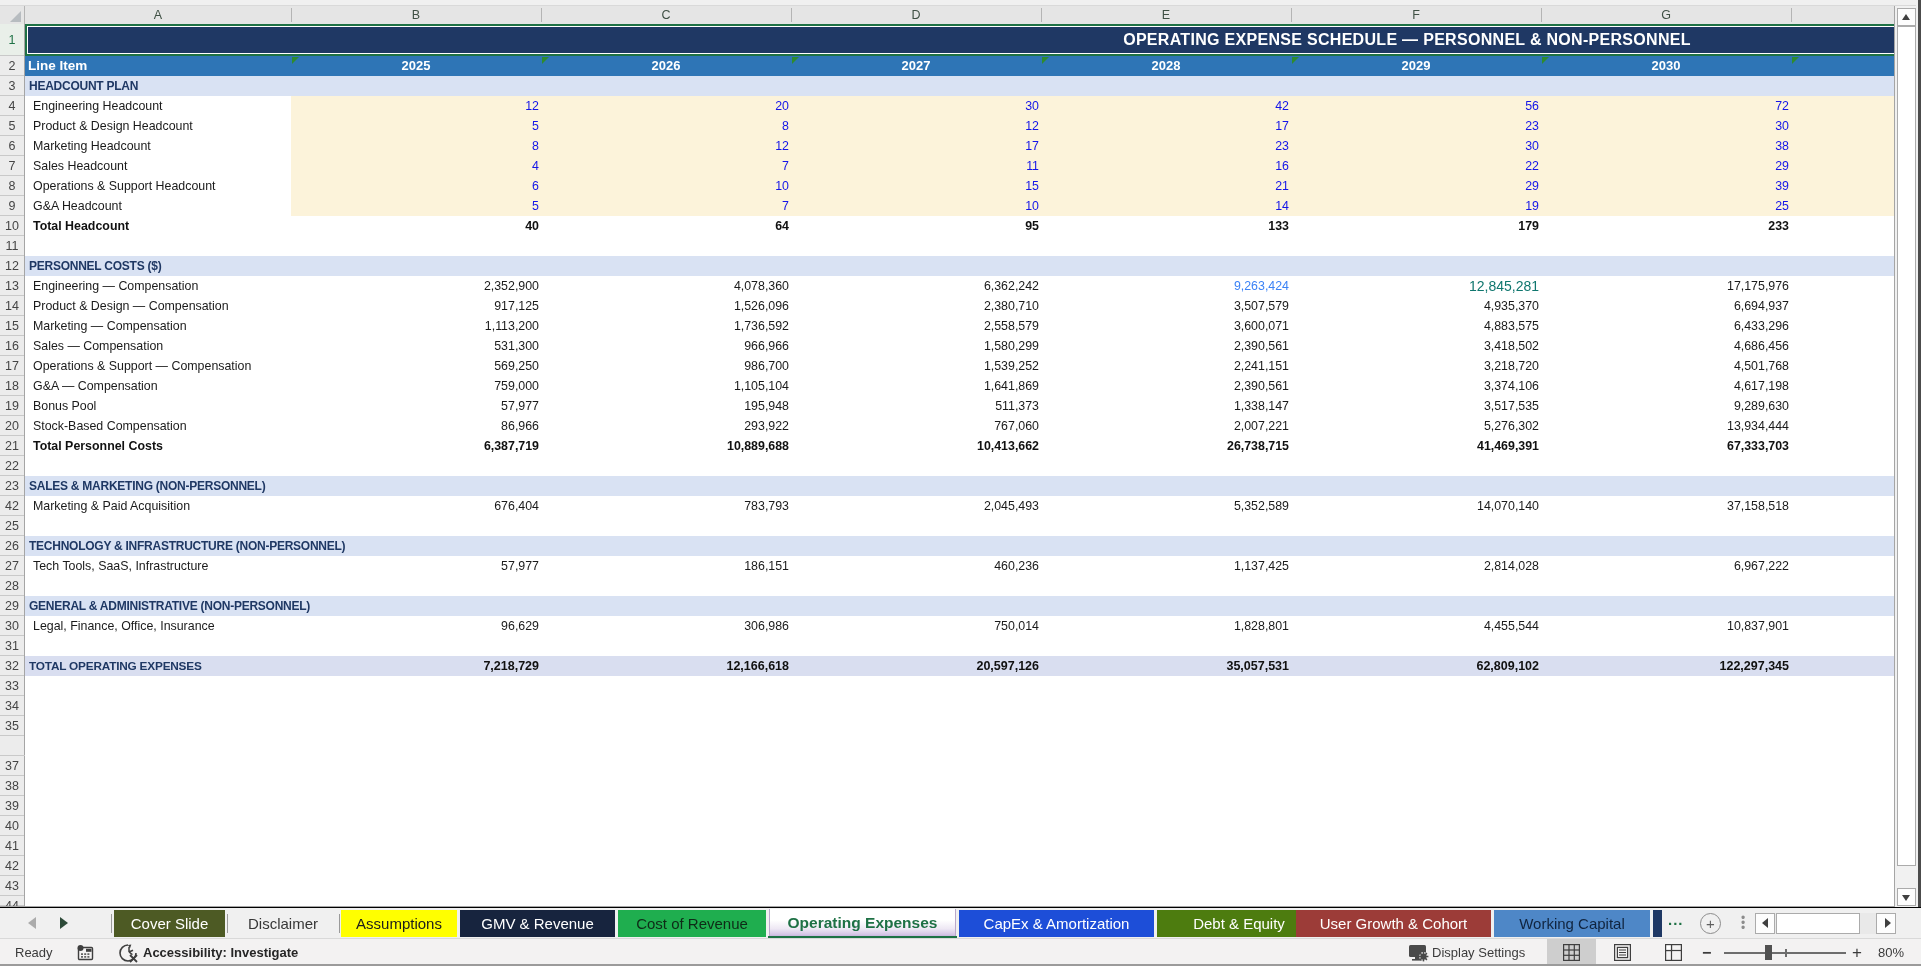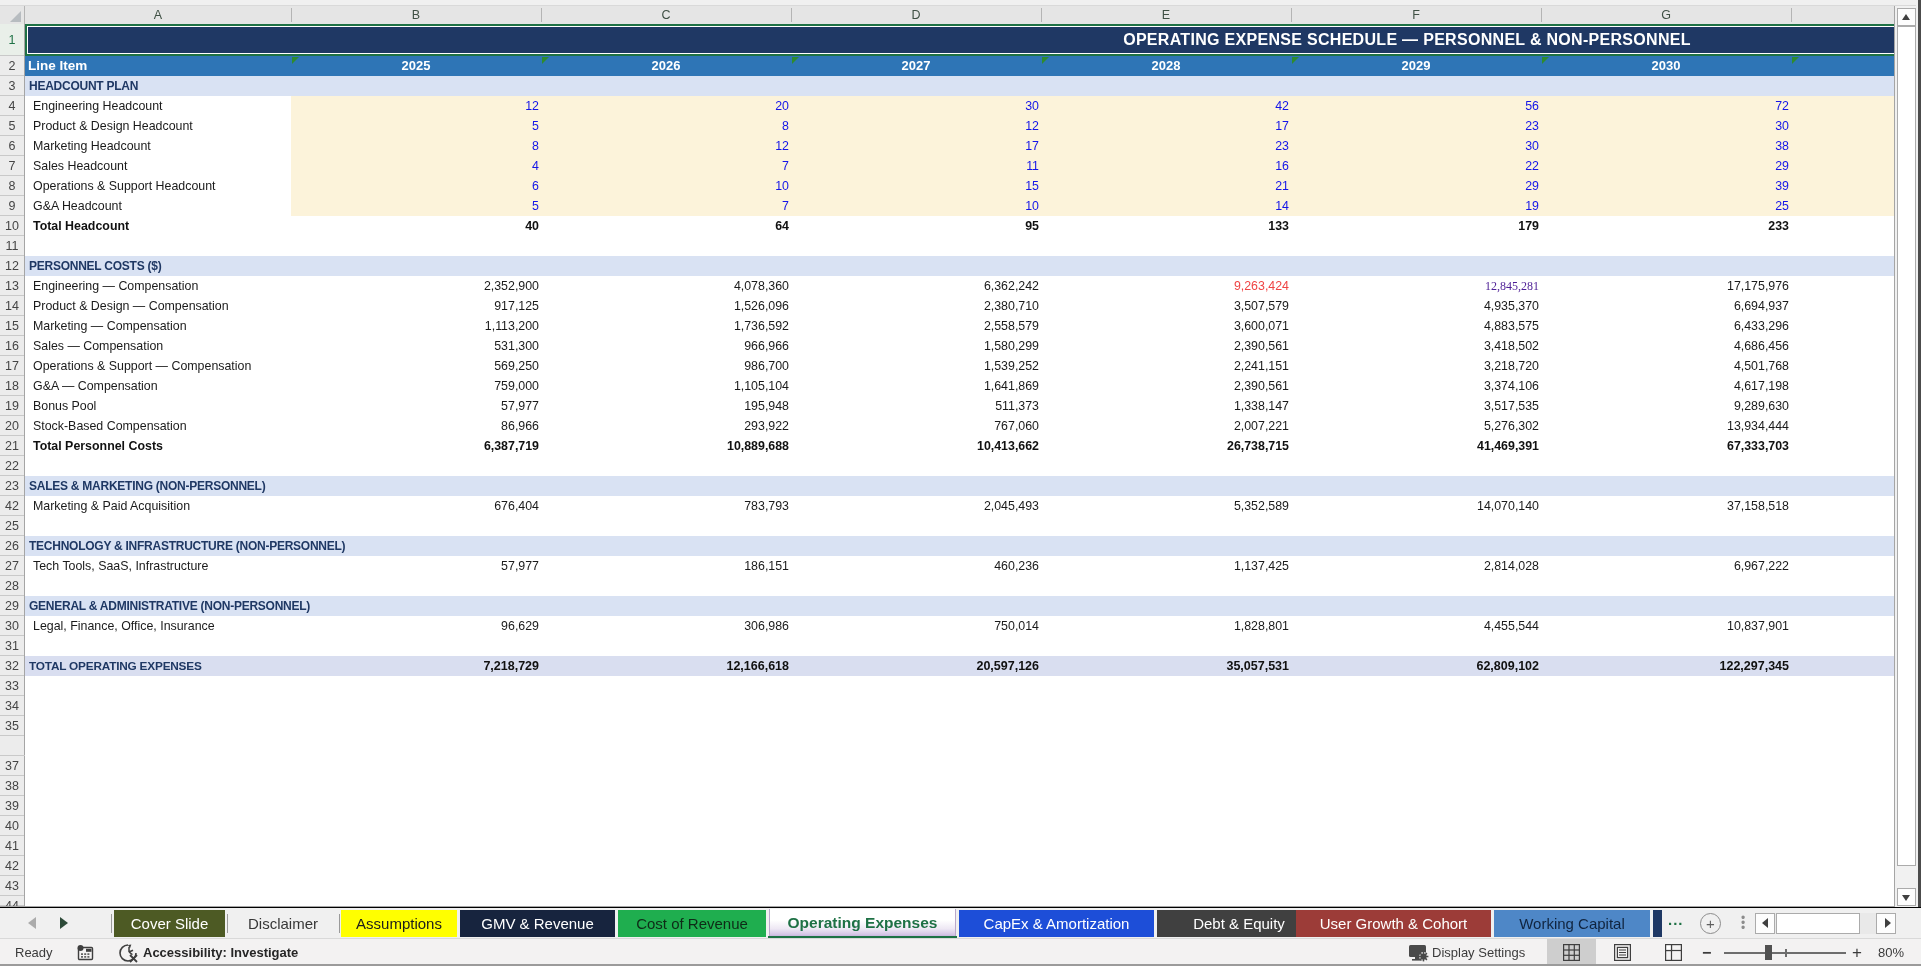--- a/index.html
+++ b/index.html
@@ -256,22 +256,22 @@
         <div class="cell num" style="left: 636px; width: 128px; top: 192px; height: 20px; line-height: 20px; font-size: 12.4px; font-weight: bold; color: rgb(17, 17, 17);">64</div>
         <div class="cell num" style="left: 886px; width: 128px; top: 192px; height: 20px; line-height: 20px; font-size: 12.4px; font-weight: bold; color: rgb(17, 17, 17);">95</div>
         <div class="cell num" style="left: 1136px; width: 128px; top: 192px; height: 20px; line-height: 20px; font-size: 12.4px; font-weight: bold; color: rgb(17, 17, 17);">133</div>
         <div class="cell num" style="left: 1386px; width: 128px; top: 192px; height: 20px; line-height: 20px; font-size: 12.4px; font-weight: bold; color: rgb(17, 17, 17);">179</div>
         <div class="cell num" style="left: 1636px; width: 128px; top: 192px; height: 20px; line-height: 20px; font-size: 12.4px; font-weight: bold; color: rgb(17, 17, 17);">233</div>
         <div class="cell" style="left: 4px; top: 232px; height: 20px; line-height: 20px; font-size: 12px; font-weight: bold; color: rgb(31, 56, 100); letter-spacing: -0.25px;">PERSONNEL COSTS ($)</div>
         <div class="cell" style="left: 8px; top: 252px; height: 20px; line-height: 20px; font-size: 12.4px; font-weight: normal; color: rgb(26, 26, 26);">Engineering — Compensation</div>
         <div class="cell num" style="left: 386px; width: 128px; top: 252px; height: 20px; line-height: 20px; font-size: 12.4px; font-weight: normal; color: rgb(26, 26, 26);">2,352,900</div>
         <div class="cell num" style="left: 636px; width: 128px; top: 252px; height: 20px; line-height: 20px; font-size: 12.4px; font-weight: normal; color: rgb(26, 26, 26);">4,078,360</div>
         <div class="cell num" style="left: 886px; width: 128px; top: 252px; height: 20px; line-height: 20px; font-size: 12.4px; font-weight: normal; color: rgb(26, 26, 26);">6,362,242</div>
-        <div class="cell num" style="left: 1136px; width: 128px; top: 252px; height: 20px; line-height: 20px; font-size: 12.4px; font-weight: normal; color: #ef4444;">9,263,424</div>
-        <div class="cell num" style="left: 1386px; width: 128px; top: 252px; height: 20px; line-height: 20px; font-size: 12px; font-weight: normal; color: #4c1d95; font-family: Liberation Serif, serif;">12,845,281</div>
+        <div class="cell num" style="left: 1136px; width: 128px; top: 252px; height: 20px; line-height: 20px; font-size: 12.4px; font-weight: normal; color: #3b82f6;">9,263,424</div>
+        <div class="cell num" style="left: 1386px; width: 128px; top: 252px; height: 20px; line-height: 20px; font-size: 14px; font-weight: normal; color: #0f766e;">12,845,281</div>
         <div class="cell num" style="left: 1636px; width: 128px; top: 252px; height: 20px; line-height: 20px; font-size: 12.4px; font-weight: normal; color: rgb(26, 26, 26);">17,175,976</div>
         <div class="cell" style="left: 8px; top: 272px; height: 20px; line-height: 20px; font-size: 12.4px; font-weight: normal; color: rgb(26, 26, 26);">Product &amp; Design — Compensation</div>
         <div class="cell num" style="left: 386px; width: 128px; top: 272px; height: 20px; line-height: 20px; font-size: 12.4px; font-weight: normal; color: rgb(26, 26, 26);">917,125</div>
         <div class="cell num" style="left: 636px; width: 128px; top: 272px; height: 20px; line-height: 20px; font-size: 12.4px; font-weight: normal; color: rgb(26, 26, 26);">1,526,096</div>
         <div class="cell num" style="left: 886px; width: 128px; top: 272px; height: 20px; line-height: 20px; font-size: 12.4px; font-weight: normal; color: rgb(26, 26, 26);">2,380,710</div>
         <div class="cell num" style="left: 1136px; width: 128px; top: 272px; height: 20px; line-height: 20px; font-size: 12.4px; font-weight: normal; color: rgb(26, 26, 26);">3,507,579</div>
         <div class="cell num" style="left: 1386px; width: 128px; top: 272px; height: 20px; line-height: 20px; font-size: 12.4px; font-weight: normal; color: rgb(26, 26, 26);">4,935,370</div>
         <div class="cell num" style="left: 1636px; width: 128px; top: 272px; height: 20px; line-height: 20px; font-size: 12.4px; font-weight: normal; color: rgb(26, 26, 26);">6,694,937</div>
         <div class="cell" style="left: 8px; top: 292px; height: 20px; line-height: 20px; font-size: 12.4px; font-weight: normal; color: rgb(26, 26, 26);">Marketing — Compensation</div>
         <div class="cell num" style="left: 386px; width: 128px; top: 292px; height: 20px; line-height: 20px; font-size: 12.4px; font-weight: normal; color: rgb(26, 26, 26);">1,113,200</div>
@@ -376,21 +376,21 @@
     <div class="tab-sep" style="left:111px;"></div>
     <div id="tabs-layer">
         <div class="sheet-tab" style="left: 114px; width: 111px; background: rgb(77, 90, 36); color: rgb(255, 255, 255);">Cover Slide</div>
         <div class="sheet-tab" style="left: 228px; width: 110px; color: rgb(55, 55, 55);">Disclaimer</div>
         <div class="sheet-tab" style="left: 341px; width: 116px; background: rgb(255, 255, 0); color: rgb(28, 28, 28);">Assumptions</div>
         <div class="sheet-tab" style="left: 460px; width: 155px; background: rgb(23, 36, 62); color: rgb(255, 255, 255);">GMV &amp; Revenue</div>
         <div class="sheet-tab" style="left: 618px; width: 148px; background: rgb(31, 174, 79); color: rgb(14, 43, 23);">Cost of Revenue</div>
         <div class="sheet-tab active" style="left: 769px; width: 187px; color: rgb(30, 113, 69);">Operating Expenses</div>
         <div class="active-underline" style="left: 768px; width: 189px;"></div>
         <div class="sheet-tab" style="left: 959px; width: 195px; background: #1d4ed8; color: rgb(255, 255, 255);">CapEx &amp; Amortization</div>
-        <div class="sheet-tab" style="left: 1157px; width: 164px; background: #404040; color: rgb(255, 255, 255);">Debt &amp; Equity</div>
+        <div class="sheet-tab" style="left: 1157px; width: 164px; background: #4d7c0f; color: rgb(255, 255, 255);">Debt &amp; Equity</div>
         <div class="sheet-tab" style="left: 1296px; width: 195px; background: rgb(156, 60, 56); color: rgb(255, 255, 255);">User Growth &amp; Cohort</div>
         <div class="sheet-tab" style="left: 1494px; width: 156px; background: rgb(78, 135, 199); color: rgb(16, 36, 63);">Working Capital</div>
         <div class="sheet-tab" style="left: 1653px; width: 9px; background: rgb(31, 56, 100); color: rgb(255, 255, 255);"></div>
         <div class="tab-sep" style="left: 227px;"></div>
         <div class="tab-sep" style="left: 339px;"></div>
       </div>
     <div id="tabs-more" style="left:1668px;">...</div>
     <div id="new-sheet-btn" style="left:1700px;">+</div>
     <div id="tab-dots" style="left:1741px;">•<br>•<br>•</div>
 

